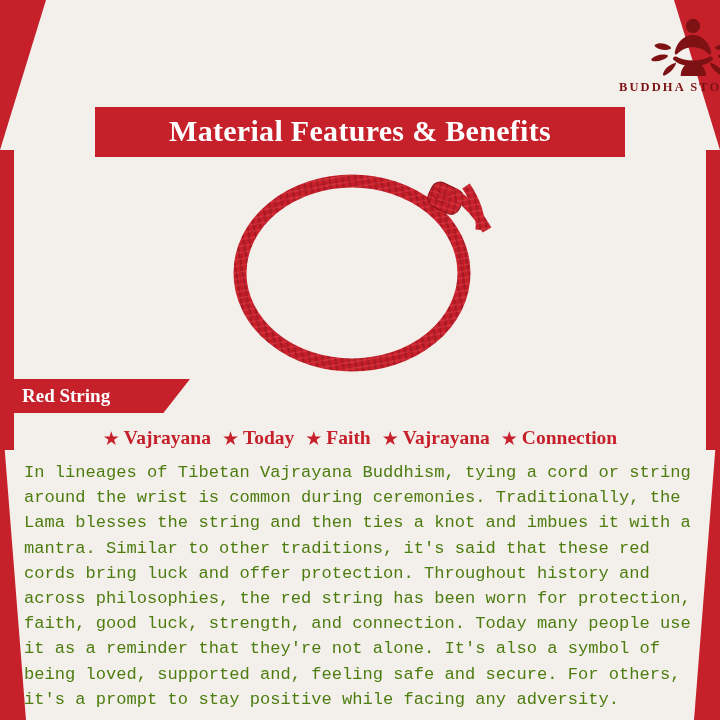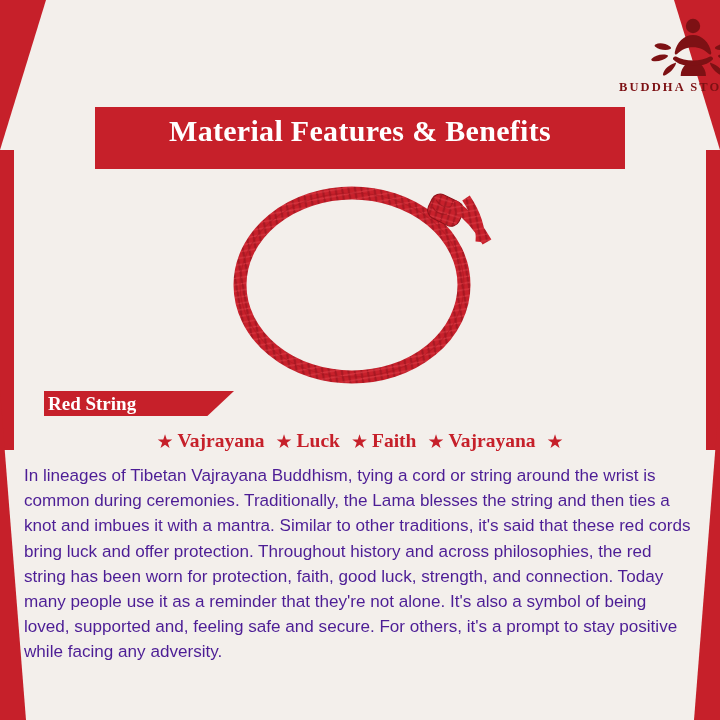--- a/index.html
+++ b/index.html
@@ -78,21 +78,21 @@
   }
 
   
   .title-banner {
     position: relative;
     z-index: 3;
     margin: 12px auto 0 auto;
     width: 530px;
     background: #c6202a;
     text-align: center;
-    padding: 7px 0 21px 0;
+    padding: 7px 0 9px 0;
   }
   .title-banner .title-text {
     color: #ffffff;
     font-size: 30px;
     font-weight: 700;
     font-family: "Liberation Serif", serif;
     letter-spacing: 0.3px;
   }
 
   
@@ -103,28 +103,27 @@
     display: flex;
     align-items: center;
     justify-content: center;
   }
   .hero svg { display: block; }
 
   
   .label-tab {
     position: relative;
     z-index: 3;
-    margin-left: 44px;
     width: 190px;
-    height: 25px;
+    height: 34px;
     background: #c6202a;
     color: #ffffff;
     display: flex;
     align-items: center;
-    padding-left: 4px;
+    padding-left: 22px;
     clip-path: polygon(0 0, 100% 0, 86% 100%, 0 100%);
   }
   .label-tab .label-text {
     font-size: 19px;
     font-weight: 700;
     font-family: "Liberation Serif", serif;
   }
 
   
   .benefits {
@@ -154,25 +153,25 @@
     font-family: "Liberation Serif", serif;
     white-space: nowrap;
   }
 
   
   .body-copy {
     position: relative;
     z-index: 3;
     margin: 11px auto 0 auto;
     width: 672px;
-    color: #4c1d95;
+    color: #4d7c0f;
     font-size: 17.1px;
     line-height: 25.2px;
     text-align: left;
-    font-family: Liberation Sans, sans-serif;
+    font-family: Liberation Mono, monospace;
   }
 </style>
 </head>
 <body>
 
 <div id="page">
 
   <div class="wedge wedge-tl"></div>
   <div class="wedge wedge-tr"></div>
   <div class="side-bar-left"></div>
@@ -237,30 +236,31 @@
     <span class="label-text">Red String</span>
   </div>
 
   <div class="benefits">
     <span class="benefit">
       <span class="star">★</span>
       <span class="btext">Vajrayana</span>
     </span>
     <span class="benefit">
       <span class="star">★</span>
-      <span class="btext">Luck</span>
+      <span class="btext">Today</span>
     </span>
     <span class="benefit">
       <span class="star">★</span>
       <span class="btext">Faith</span>
     </span>
     <span class="benefit">
       <span class="star">★</span>
       <span class="btext">Vajrayana</span>
     </span>
     <span class="benefit">
       <span class="star">★</span>
+      <span class="btext">Connection</span>
     </span>
   </div>
 
   <p class="body-copy">In lineages of Tibetan Vajrayana Buddhism, tying a cord or string around the wrist is common during ceremonies. Traditionally, the Lama blesses the string and then ties a knot and imbues it with a mantra. Similar to other traditions, it's said that these red cords bring luck and offer protection. Throughout history and across philosophies, the red string has been worn for protection, faith, good luck, strength, and connection. Today many people use it as a reminder that they're not alone. It's also a symbol of being loved, supported and, feeling safe and secure. For others, it's a prompt to stay positive while facing any adversity.</p>
 
 </div>
 
 </body></html>

